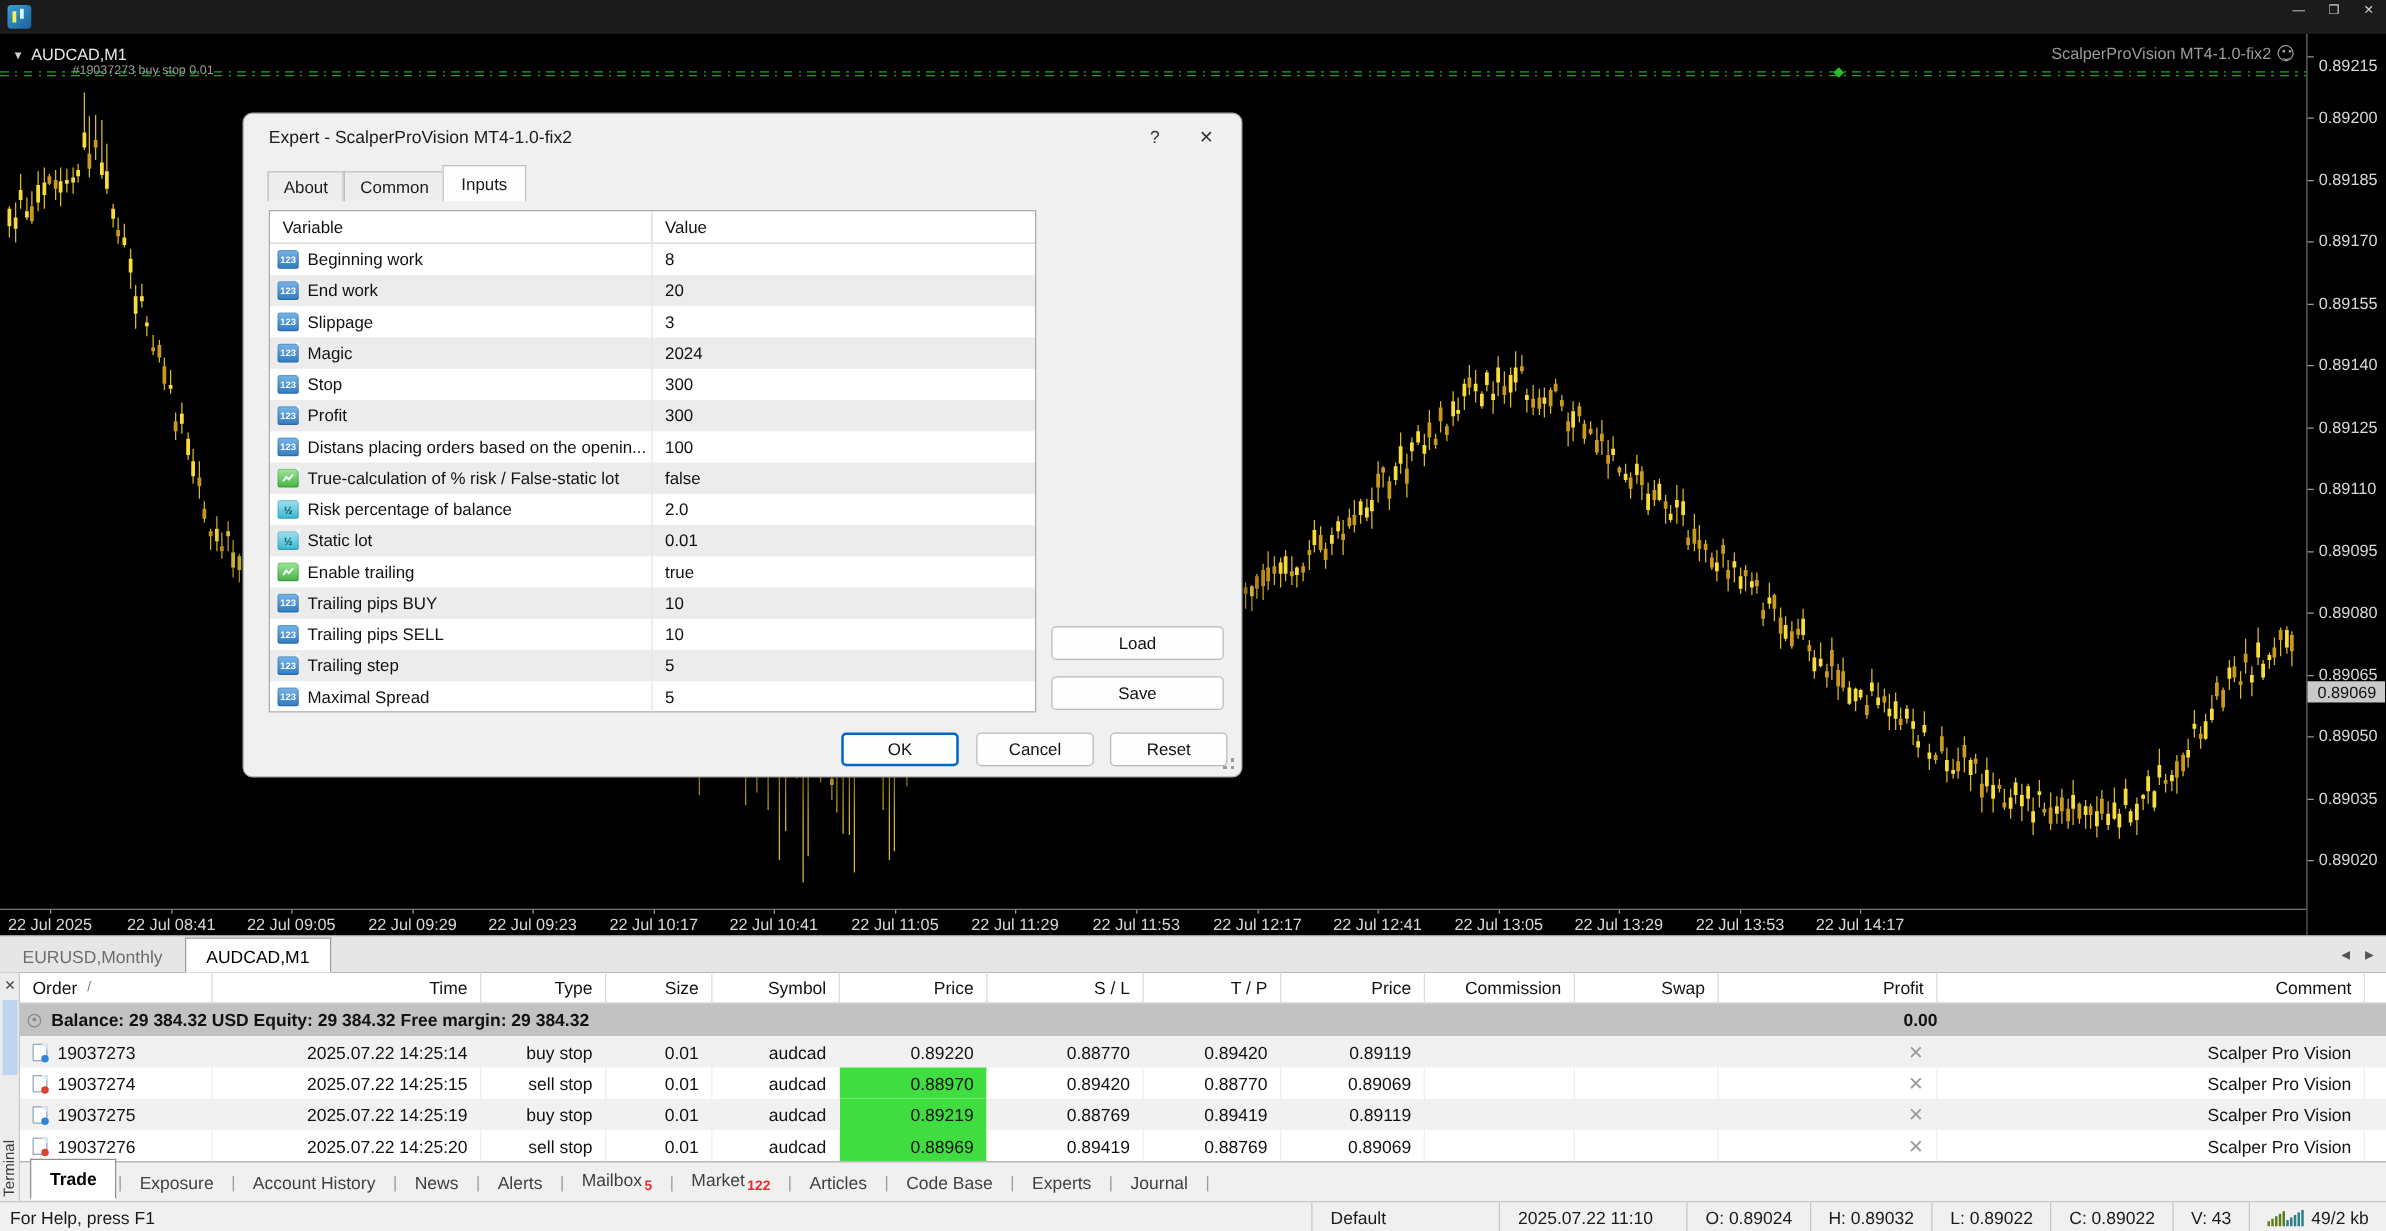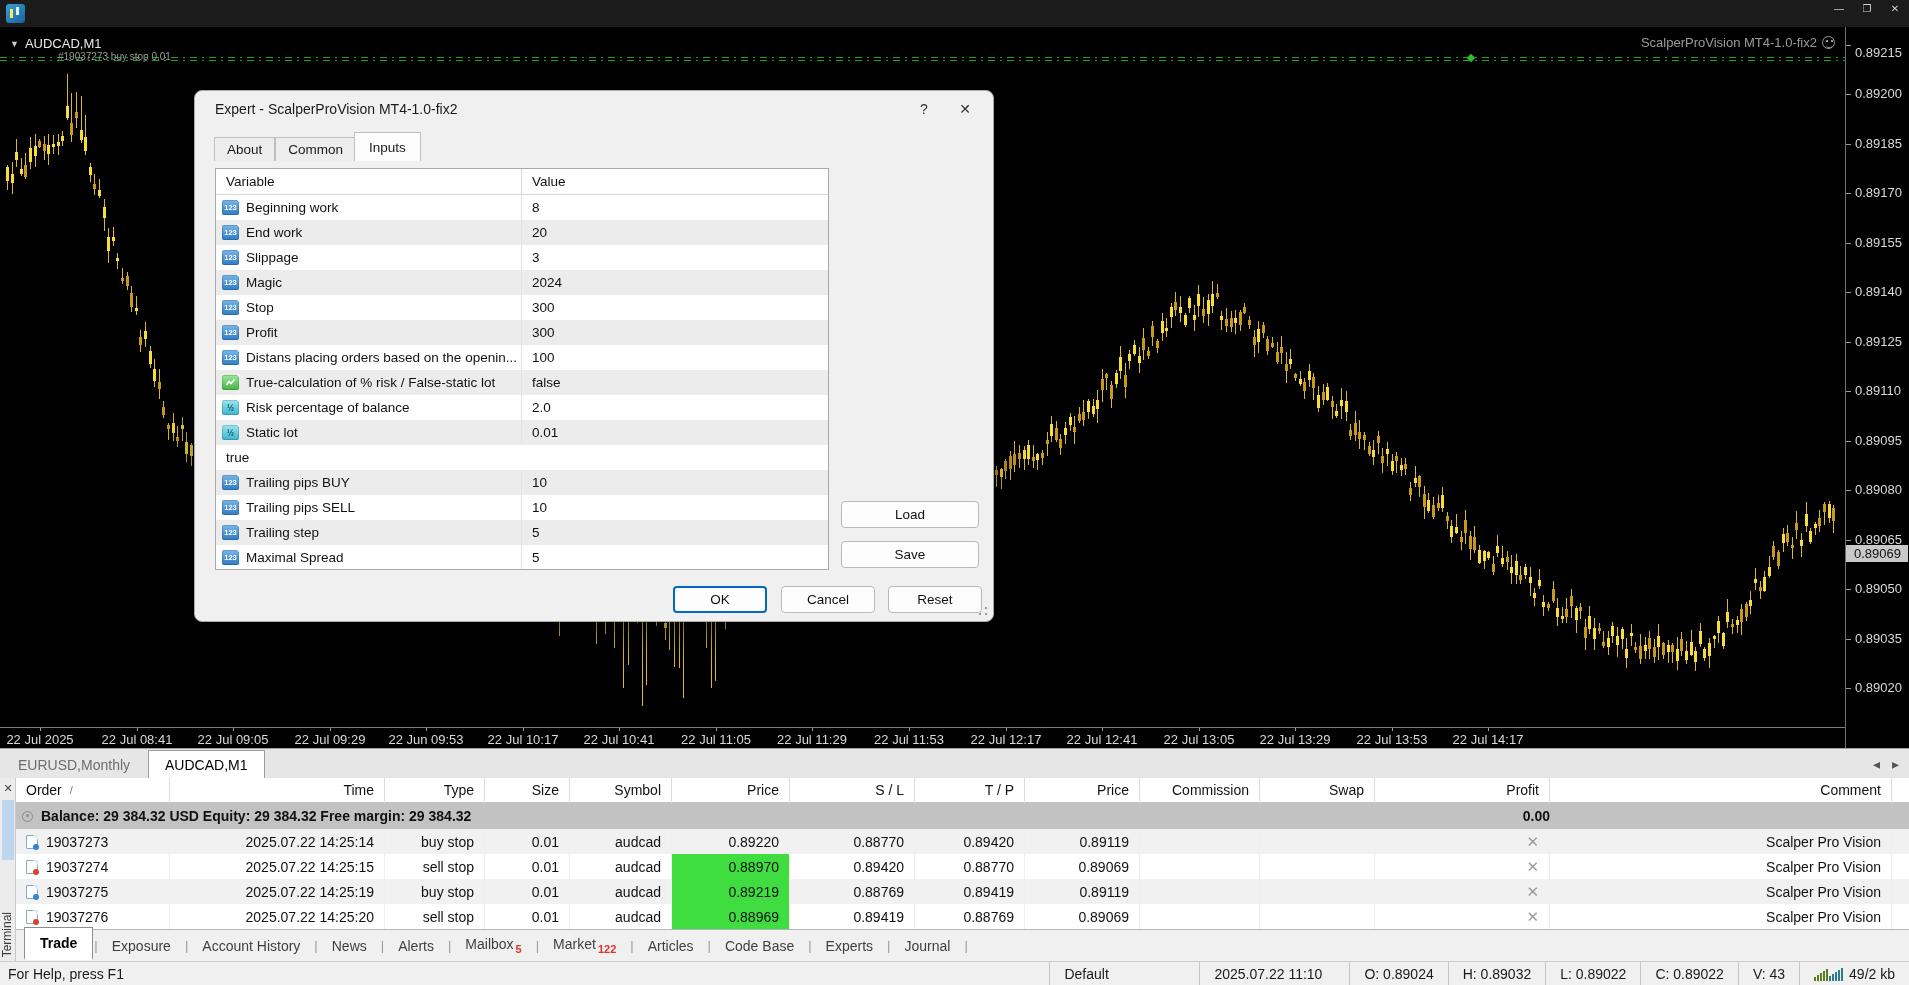--- a/index.html
+++ b/index.html
@@ -1780,21 +1780,21 @@
 
   <div id="time-axis">
       <div class="tlabel" style="left: 40px;">22 Jul 2025</div>
       <div class="ttick" style="left: 40px;"></div>
       <div class="tlabel" style="left: 137px;">22 Jul 08:41</div>
       <div class="ttick" style="left: 137px;"></div>
       <div class="tlabel" style="left: 233px;">22 Jul 09:05</div>
       <div class="ttick" style="left: 233px;"></div>
       <div class="tlabel" style="left: 330px;">22 Jul 09:29</div>
       <div class="ttick" style="left: 330px;"></div>
-      <div class="tlabel" style="left: 426px;">22 Jun 09:53</div>
+      <div class="tlabel" style="left: 426px;">22 Jul 09:23</div>
       <div class="ttick" style="left: 426px;"></div>
       <div class="tlabel" style="left: 523px;">22 Jul 10:17</div>
       <div class="ttick" style="left: 523px;"></div>
       <div class="tlabel" style="left: 619px;">22 Jul 10:41</div>
       <div class="ttick" style="left: 619px;"></div>
       <div class="tlabel" style="left: 716px;">22 Jul 11:05</div>
       <div class="ttick" style="left: 716px;"></div>
       <div class="tlabel" style="left: 812px;">22 Jul 11:29</div>
       <div class="ttick" style="left: 812px;"></div>
       <div class="tlabel" style="left: 909px;">22 Jul 11:53</div>
@@ -2088,20 +2088,28 @@
             <div class="vval">2.0</div>
           </div>
           <div class="irow alt">
             <div class="vname">
               <span class="in-icon fraction">½</span>
               <span>Static lot</span>
             </div>
             <div class="vval">0.01</div>
           </div>
           <div class="irow">
+            <div class="vname">
+              <span class="in-icon boolean">
+                <svg width="11" height="9" viewBox="0 0 11 9">
+                  <polyline points="1.5,7 4,3.5 6,5.5 9.5,1.5" fill="none" stroke="#fff" stroke-width="1.6"></polyline>
+                </svg>
+              </span>
+              <span>Enable trailing</span>
+            </div>
             <div class="vval">true</div>
           </div>
           <div class="irow alt">
             <div class="vname">
               <span class="in-icon numeric">123</span>
               <span>Trailing pips BUY</span>
             </div>
             <div class="vval">10</div>
           </div>
           <div class="irow">

